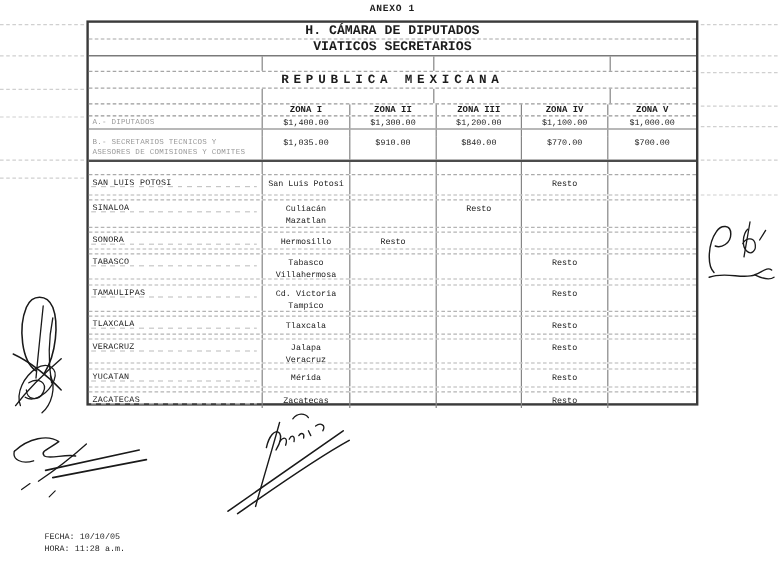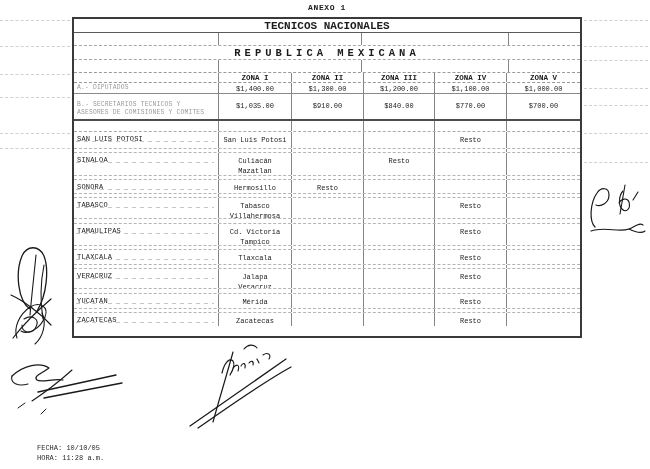--- a/index.html
+++ b/index.html
@@ -61,22 +61,25 @@
   <div class="art" style="left:584px;width:64px;top:20px"></div>
   <div class="art" style="left:584px;width:64px;top:46px"></div>
   <div class="art" style="left:584px;width:64px;top:60px"></div>
   <div class="art" style="left:584px;width:64px;top:88px"></div>
   <div class="art" style="left:584px;width:64px;top:105px"></div>
   <div class="art" style="left:584px;width:64px;top:133px"></div>
   <div class="art" style="left:584px;width:64px;top:162px"></div>
 
   <div class="tbl">
 
+    <div class="trow t1">
+      <div class="full">H. CÁMARA DE DIPUTADOS</div>
+    </div>
     <div class="trow t2">
-      <div class="full">TECNICOS NACIONALES</div>
+      <div class="full">VIATICOS SECRETARIOS</div>
     </div>
 
     <div class="trow e1">
       <div class="c m0"></div>
         <div class="c m1"></div>
       <div class="c m2"></div>
         <div class="c m3"></div>
     </div>
 
     <div class="trow region">

